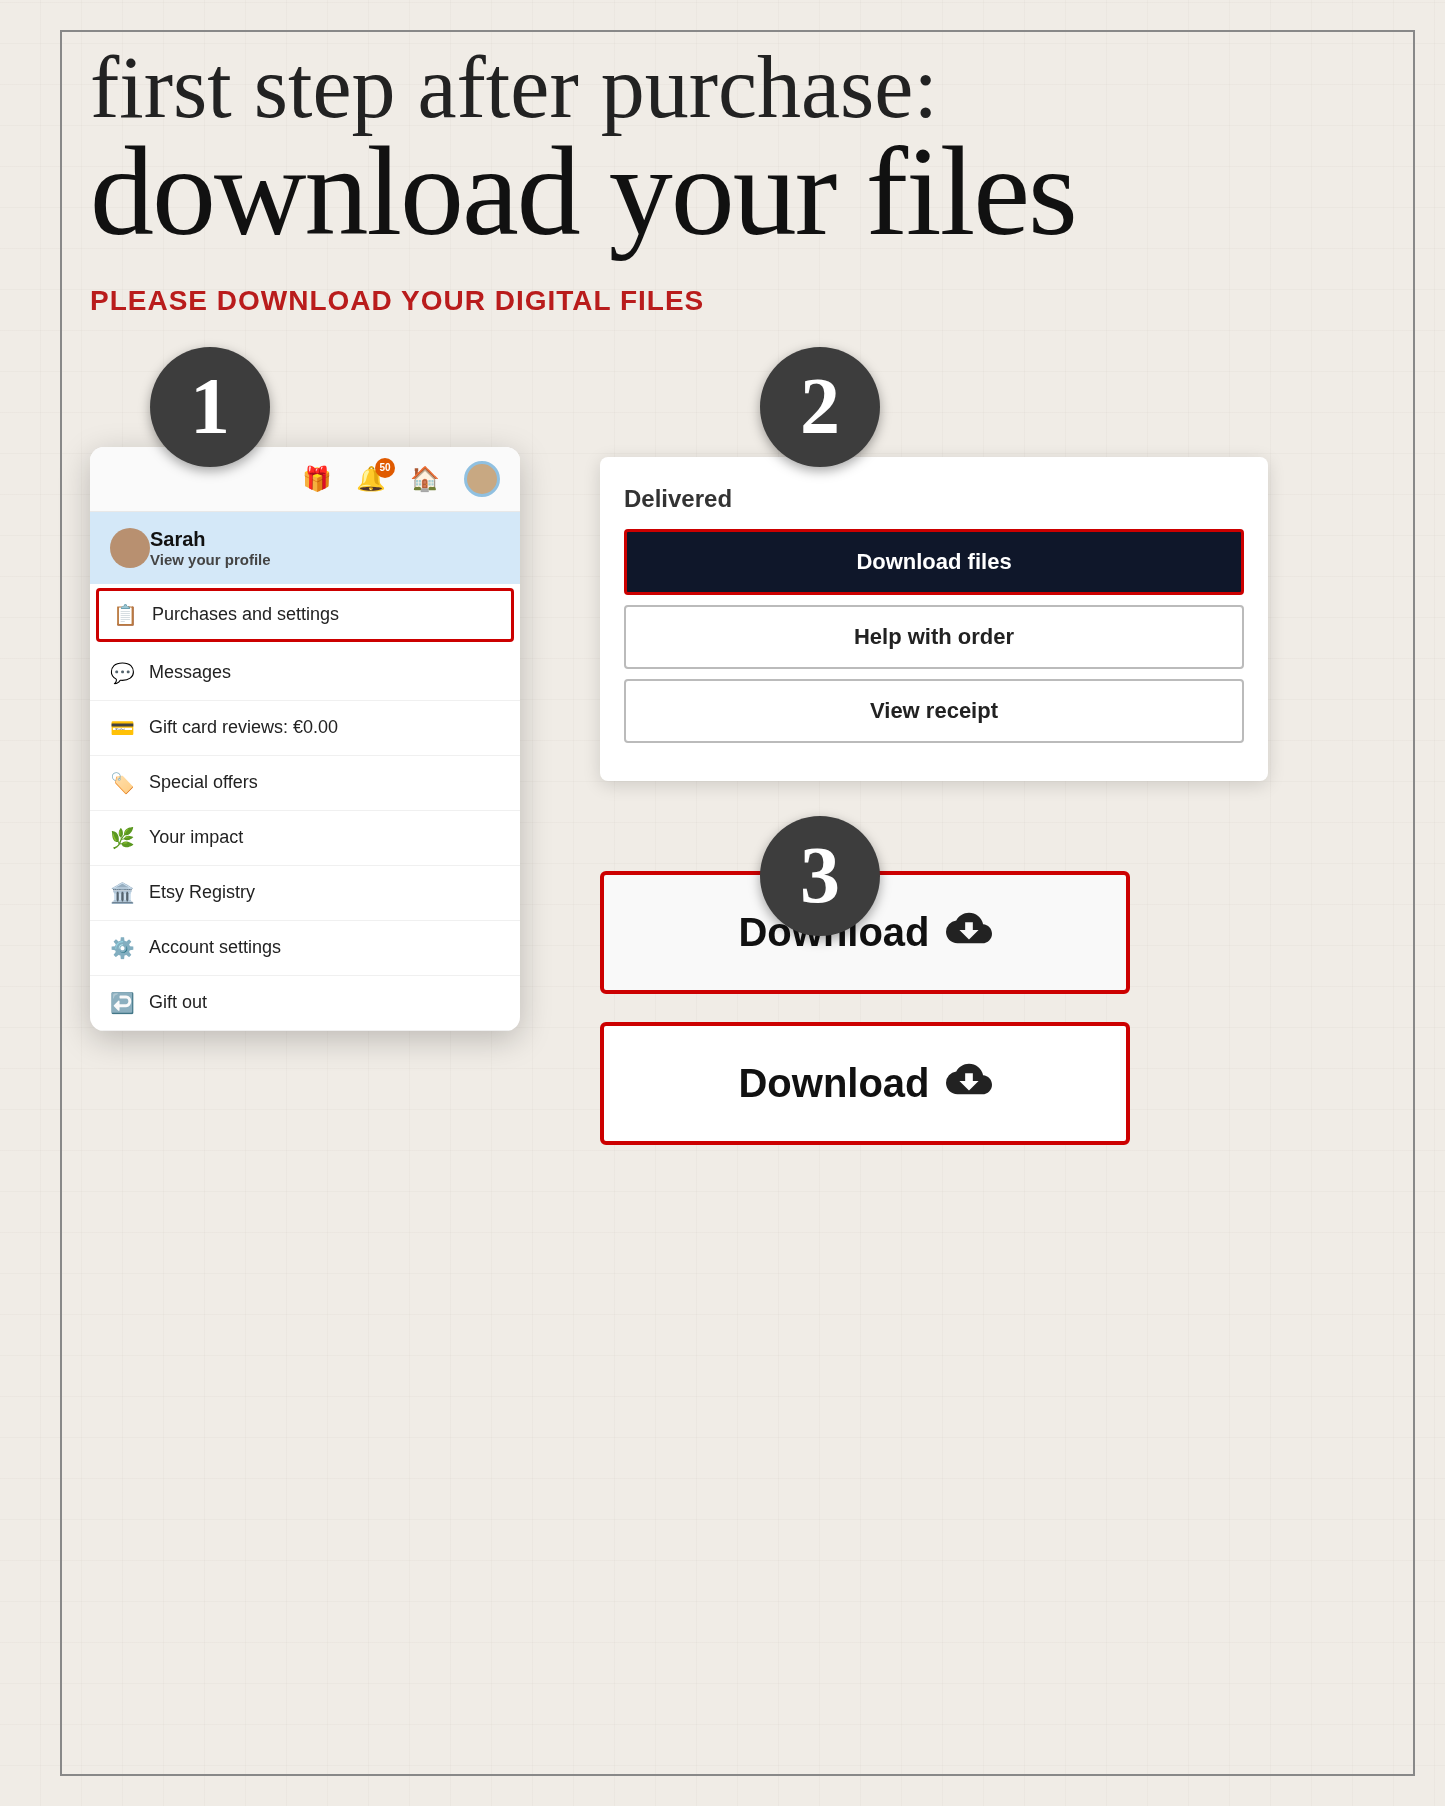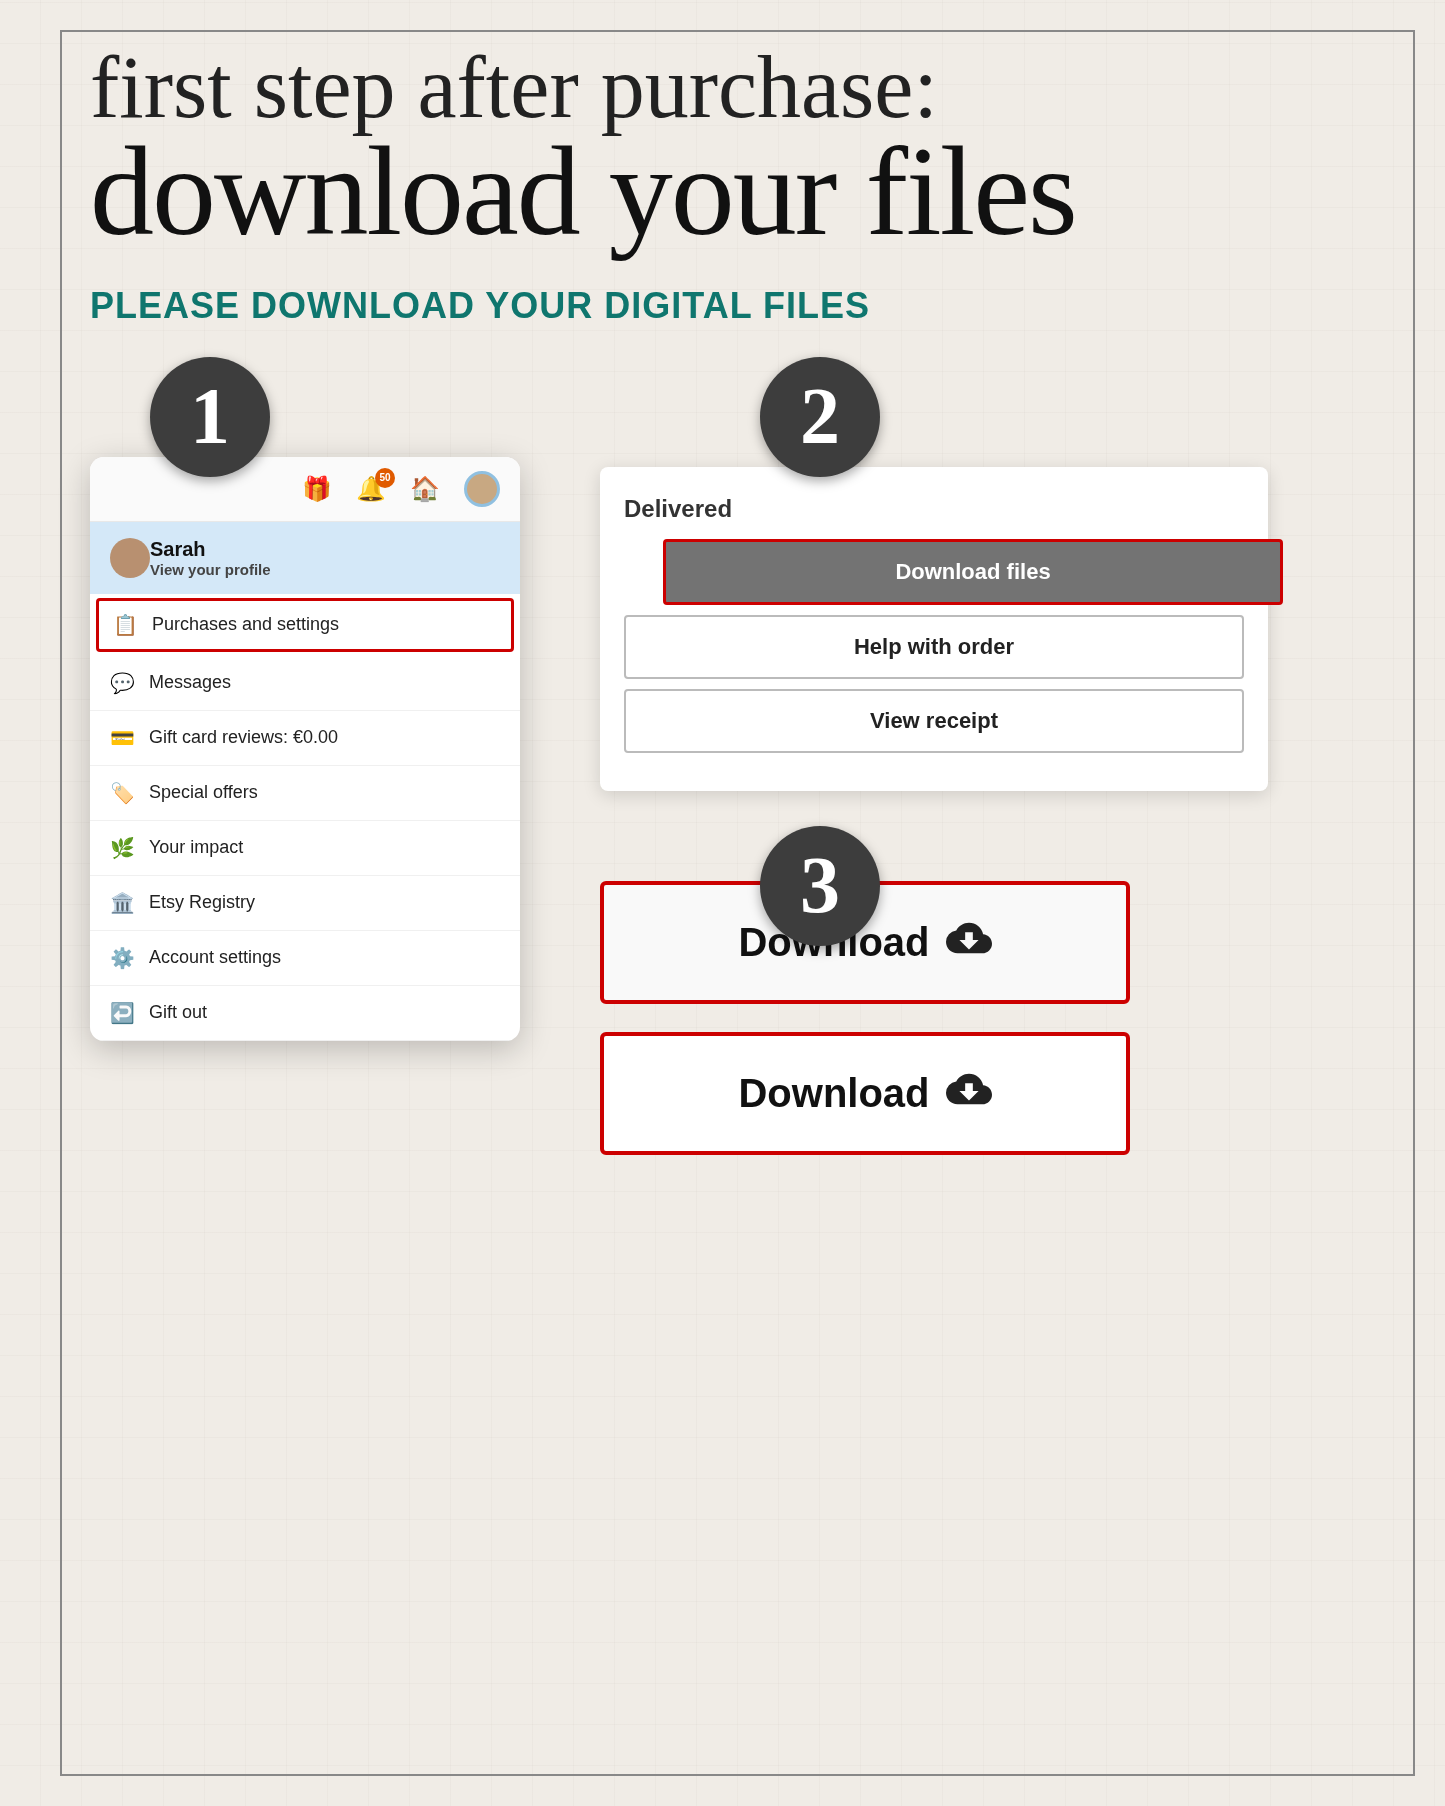--- a/index.html
+++ b/index.html
@@ -96,23 +96,23 @@
       margin-bottom: 30px;
       letter-spacing: -2px;
     }
 
     .subtitle-section {
       margin-bottom: 50px;
     }
 
     .subtitle-bold {
       font-family: Arial, Helvetica, sans-serif;
-      font-size: 36px;
+      font-size: 28px;
       font-weight: 900;
-      color: #0f766e;
+      color: #b91c1c;
       margin-bottom: 14px;
       letter-spacing: 1px;
     }
 
     .subtitle-text {
       font-family: Georgia, serif;
       font-size: 28px;
       color: #333;
       line-height: 1.5;
       max-width: 780px;
@@ -305,24 +305,23 @@
       font-size: 22px;
       font-weight: bold;
       font-family: Arial, sans-serif;
       text-align: center;
       border-radius: 4px;
       cursor: pointer;
       margin-bottom: 10px;
     }
 
     .action-btn-dark {
-      background: #737373;
+      background: #0f172a;
       color: #fff;
       border: 3px solid #cc0000;
-      margin-left: 39px;
     }
 
     .action-btn-outline {
       background: #fff;
       color: #222;
       border: 2px solid #bbb;
     }
 
     .dl-btn {
       display: flex;

